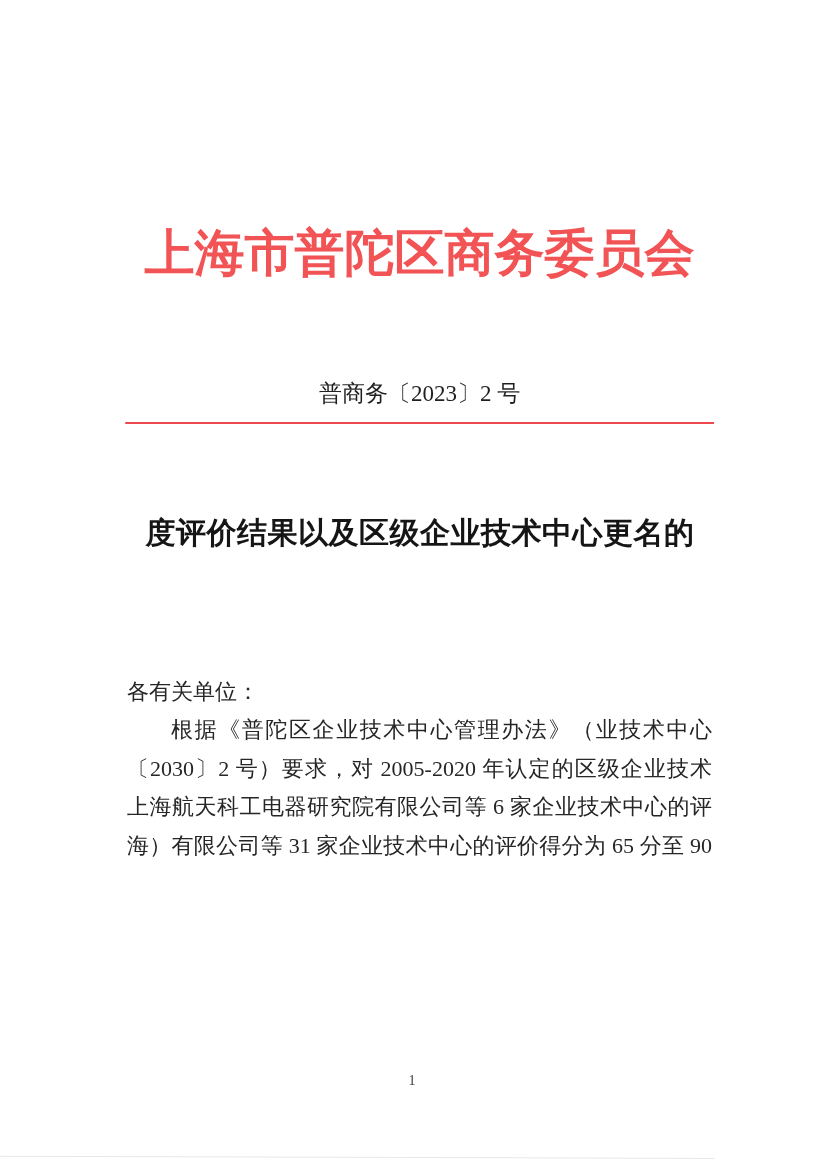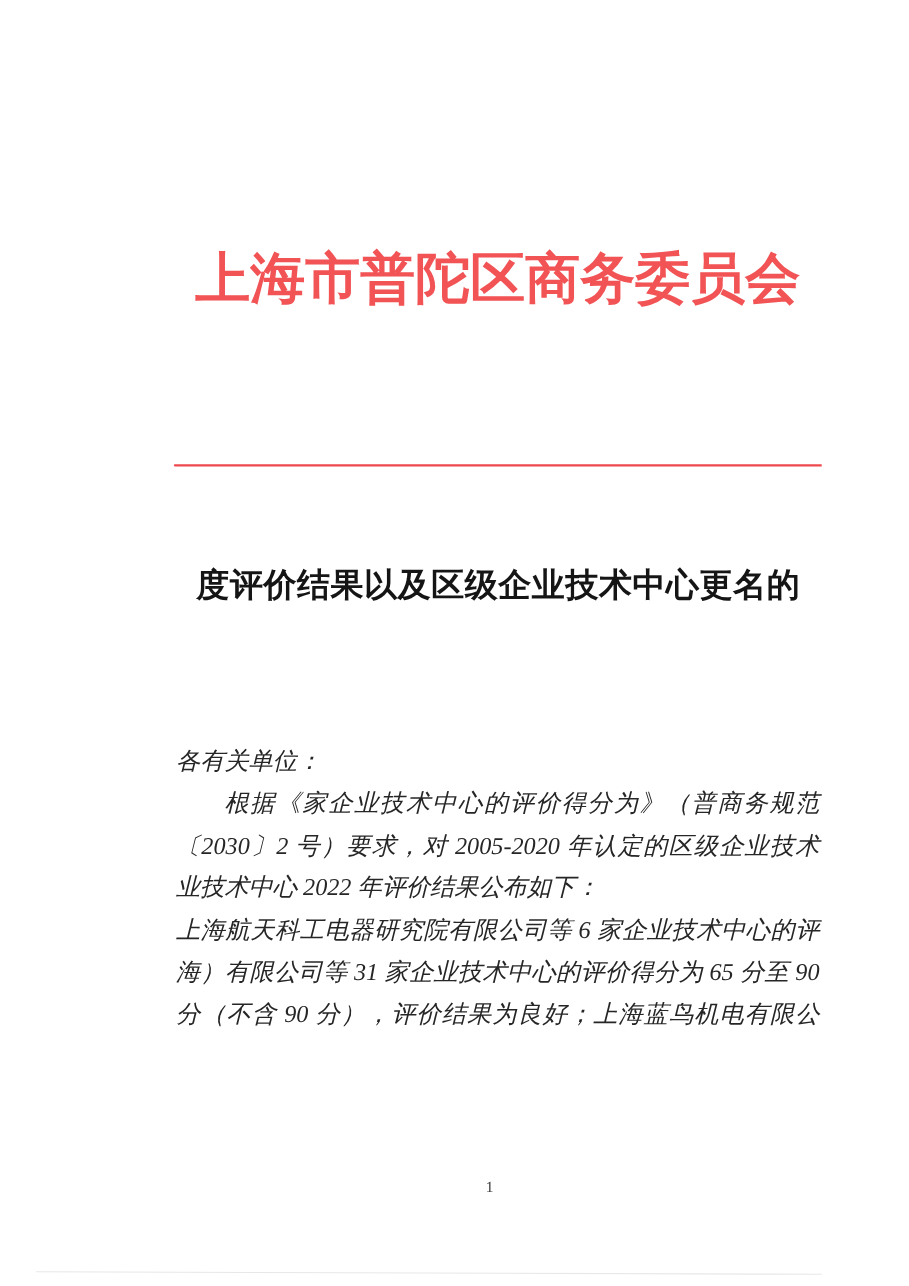--- a/index.html
+++ b/index.html
@@ -8,21 +8,20 @@
     background: #ffffff;
   }
   .page {
     position: relative;
     width: 714px;
     height: 1169px;
     background: #ffffff;
     overflow: hidden;
     font-family: "Liberation Serif", "DejaVu Serif", serif;
     color: #242424;
-    margin-left: 33px;
   }
   .agency {
     position: absolute;
     left: 122px;
     top: 224px;
     width: 595px;
     text-align: center;
     font-size: 50px;
     line-height: 58px;
     font-weight: 700;
@@ -64,21 +63,20 @@
     position: absolute;
     left: 127px;
     top: 673px;
     width: 585px;
     font-size: 22px;
     color: #262626;
   }
   .bline {
     height: 38.4px;
     line-height: 38.4px;
-    font-style: italic;
   }
   .fill {
     text-align: justify;
     text-align-last: justify;
     text-justify: inter-character;
   }
   .indent {
     text-indent: 44px;
   }
   .page-num {
@@ -101,35 +99,34 @@
     transform: rotate(0.18deg);
   }
 </style>
 </head>
 <body>
 
 <div class="page">
 
   <div class="agency" style="color: rgb(242, 84, 86);">上海市普陀区商务委员会</div>
 
+  <div class="doc-number">普商务〔2023〕2 号</div>
 
   <div class="red-rule" style="background: rgb(238, 73, 78);"></div>
 
   <div class="doc-title">
     <div class="title-line">度评价结果以及区级企业技术中心更名的</div>
   </div>
 
   <div class="body-block">
     <div class="bline">各有关单位：</div>
 
-    <div class="bline fill indent">根据《家企业技术中心的评价得分为》（普商务规范</div>
+    <div class="bline fill indent">根据《普陀区企业技术中心管理办法》（业技术中心</div>
     <div class="bline fill">〔2030〕2 号）要求，对 2005-2020 年认定的区级企业技术</div>
-    <div class="bline">业技术中心 2022 年评价结果公布如下：</div>
     <div class="bline fill">上海航天科工电器研究院有限公司等 6 家企业技术中心的评</div>
     <div class="bline fill">海）有限公司等 31 家企业技术中心的评价得分为 65 分至 90</div>
-    <div class="bline fill">分（不含 90 分），评价结果为良好；上海蓝鸟机电有限公</div>
   </div>
 
   <div class="page-num">1</div>
 
   <div class="scan-artifact"></div>
 
 </div>
 
 </body></html>

